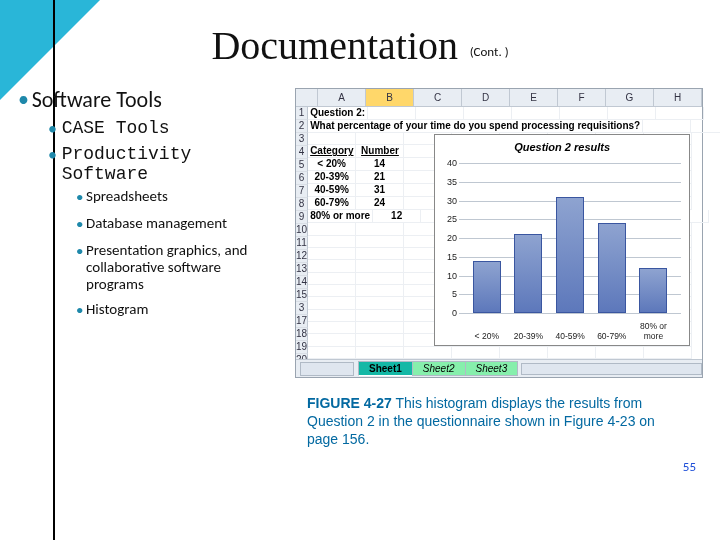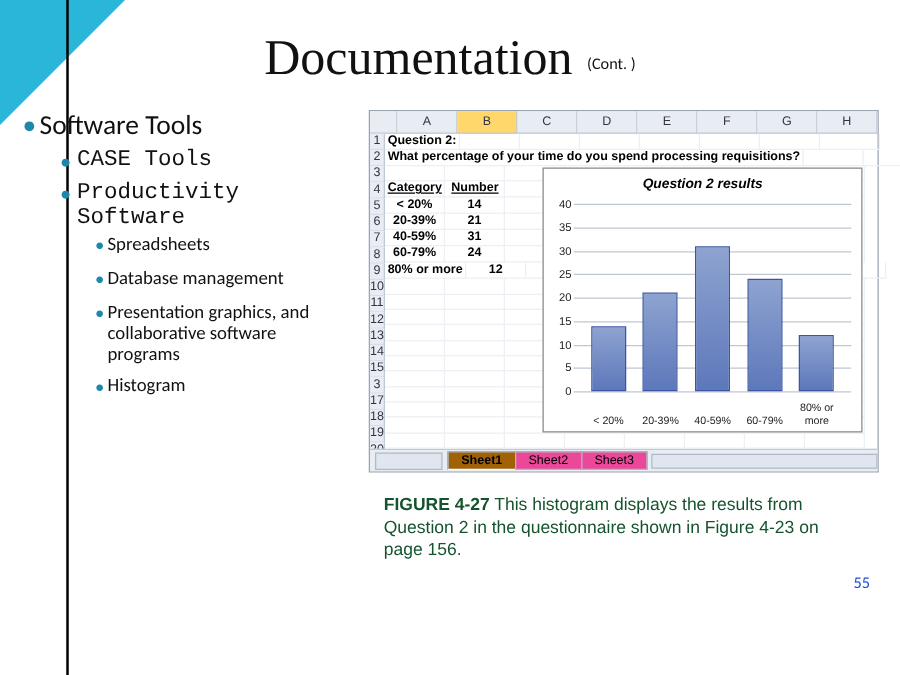--- a/index.html
+++ b/index.html
@@ -42,24 +42,24 @@
   .chart-overlay { position:absolute; top:27px; left:126px; width:256px; height:212px; background:#fff; border:1px solid #888; }
   .chart-title { text-align:center; font-weight:bold; font-size:11px; margin-top:6px;font-style:italic;}
   .chart-plot { position:absolute; left:24px; top:28px; width:222px; height:150px; }
   .grid-line { position:absolute; left:0; width:100%; height:1px; background:#bfc7d1; }
   .ytick { position:absolute; left:-22px; width:20px; text-align:right; font-size:9px; color:#222; transform:translateY(-5px);}
   .bar { position:absolute; bottom:0; width:28px; background:linear-gradient(#8ea3d0,#5d78bb); border:1px solid #3a56a0;}
   .xcat { position:absolute; bottom:-28px; width:36px; text-align:center; font-size:8.5px; color:#222; line-height:10px;}
   .ex-tabs { height:18px; background:#e8edf3; border-top:1px solid #c0c8d2; display:flex; align-items:center; padding-left:4px; font-size:10px;}
   .ex-tab-nav { width:54px; height:14px; background:#dfe6ef; border:1px solid #b0bac6; margin-right:4px;}
   .ex-tab { padding:0 10px; height:15px; line-height:14px; border:1px solid #b0bac6; margin-right:-1px; }
-  .ex-tab.active { background:#a16207; border-bottom-color:#fff; font-weight:bold;}
-  .ex-tab.inactive { background:#ec4899; }
+  .ex-tab.active { background:#14b8a6; border-bottom-color:#fff; font-weight:bold;}
+  .ex-tab.inactive { background:#86efac;font-style:italic; }
   .ex-scroll { flex:1; margin-left:4px; height:12px; background:#dfe6ef; border:1px solid #b0bac6; position:relative;}
-  .caption { margin-top:16px; margin-left:12px; width:380px; font-family:Arial, sans-serif; font-size:14px; color:#14532d; line-height:18px;}
+  .caption { margin-top:16px; margin-left:12px; width:380px; font-family:Arial, sans-serif; font-size:14px; color:#0369a1; line-height:18px;}
   .caption .figlabel { font-weight:bold; }
   .pagenum { position:absolute; right:24px; bottom:14px; font-family:"Calibri",sans-serif; font-size:13px; color:#1d4ed8;}
 </style>
 </head>
 <body>
 
 <div class="slide">
   <div class="accent-tri"></div>
   <svg class="accent-slash">
     <line x1="54" y1="0" x2="54" y2="540" stroke="#000" stroke-width="2"></line>

